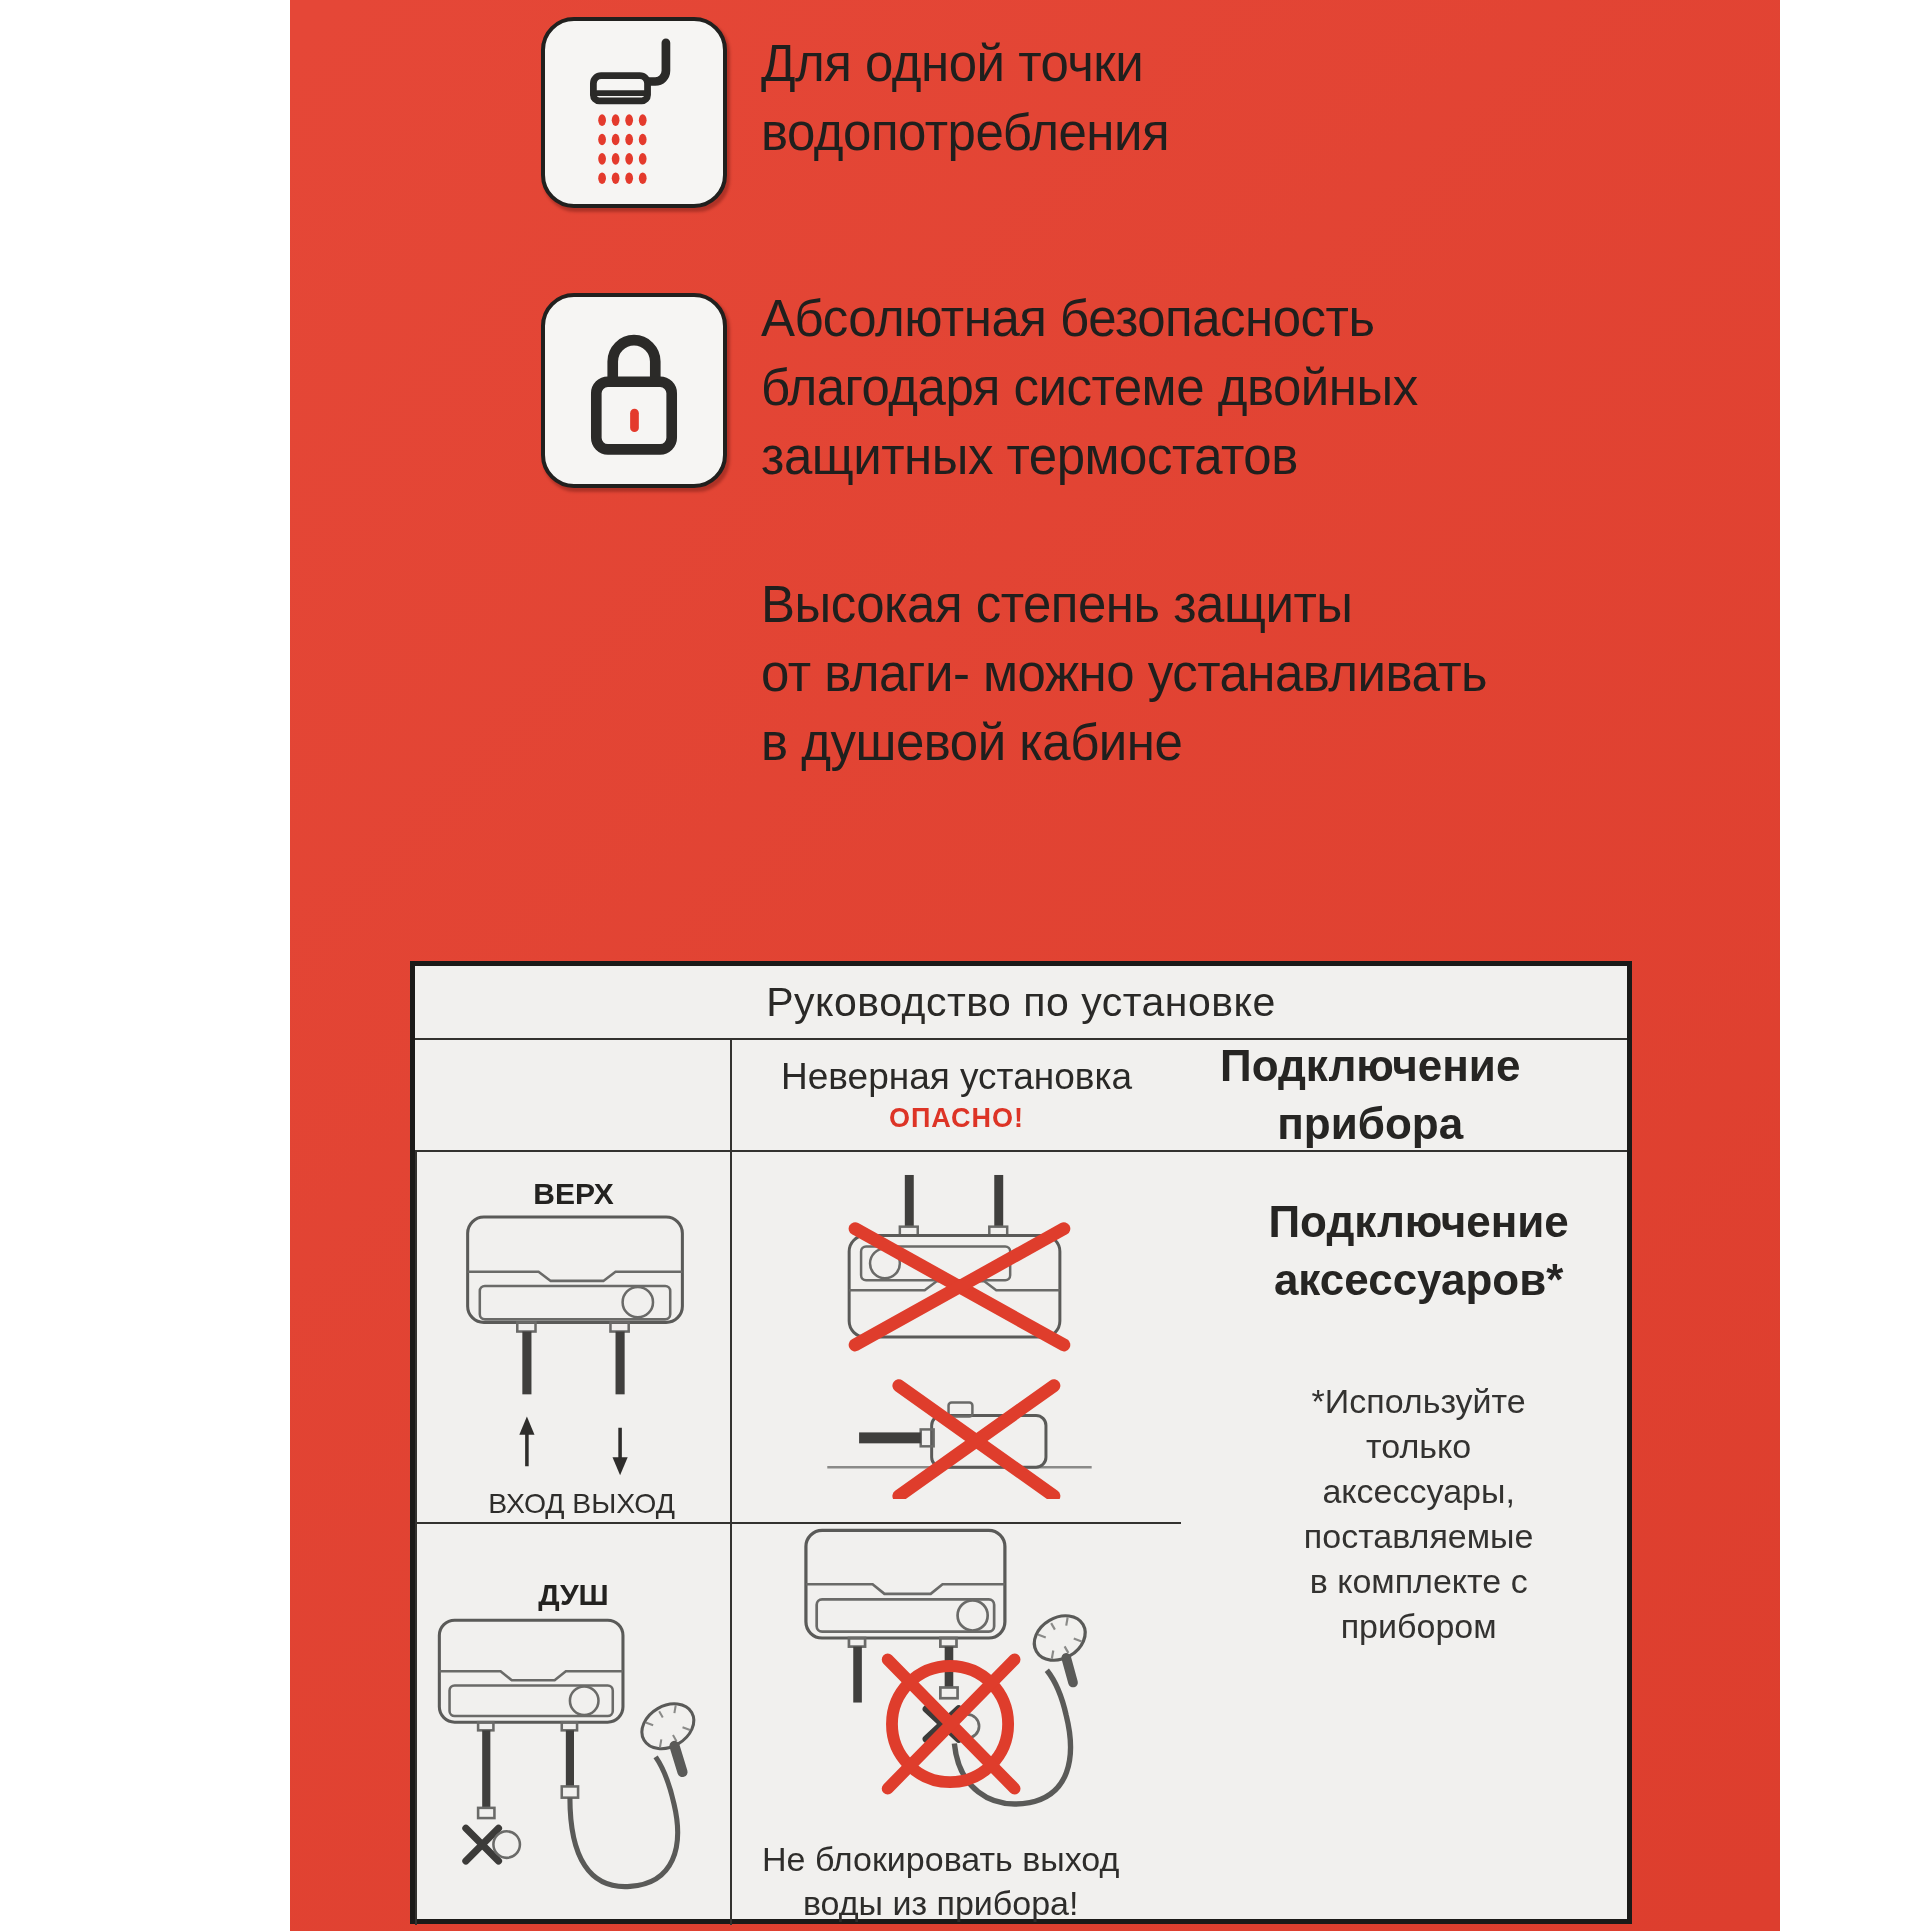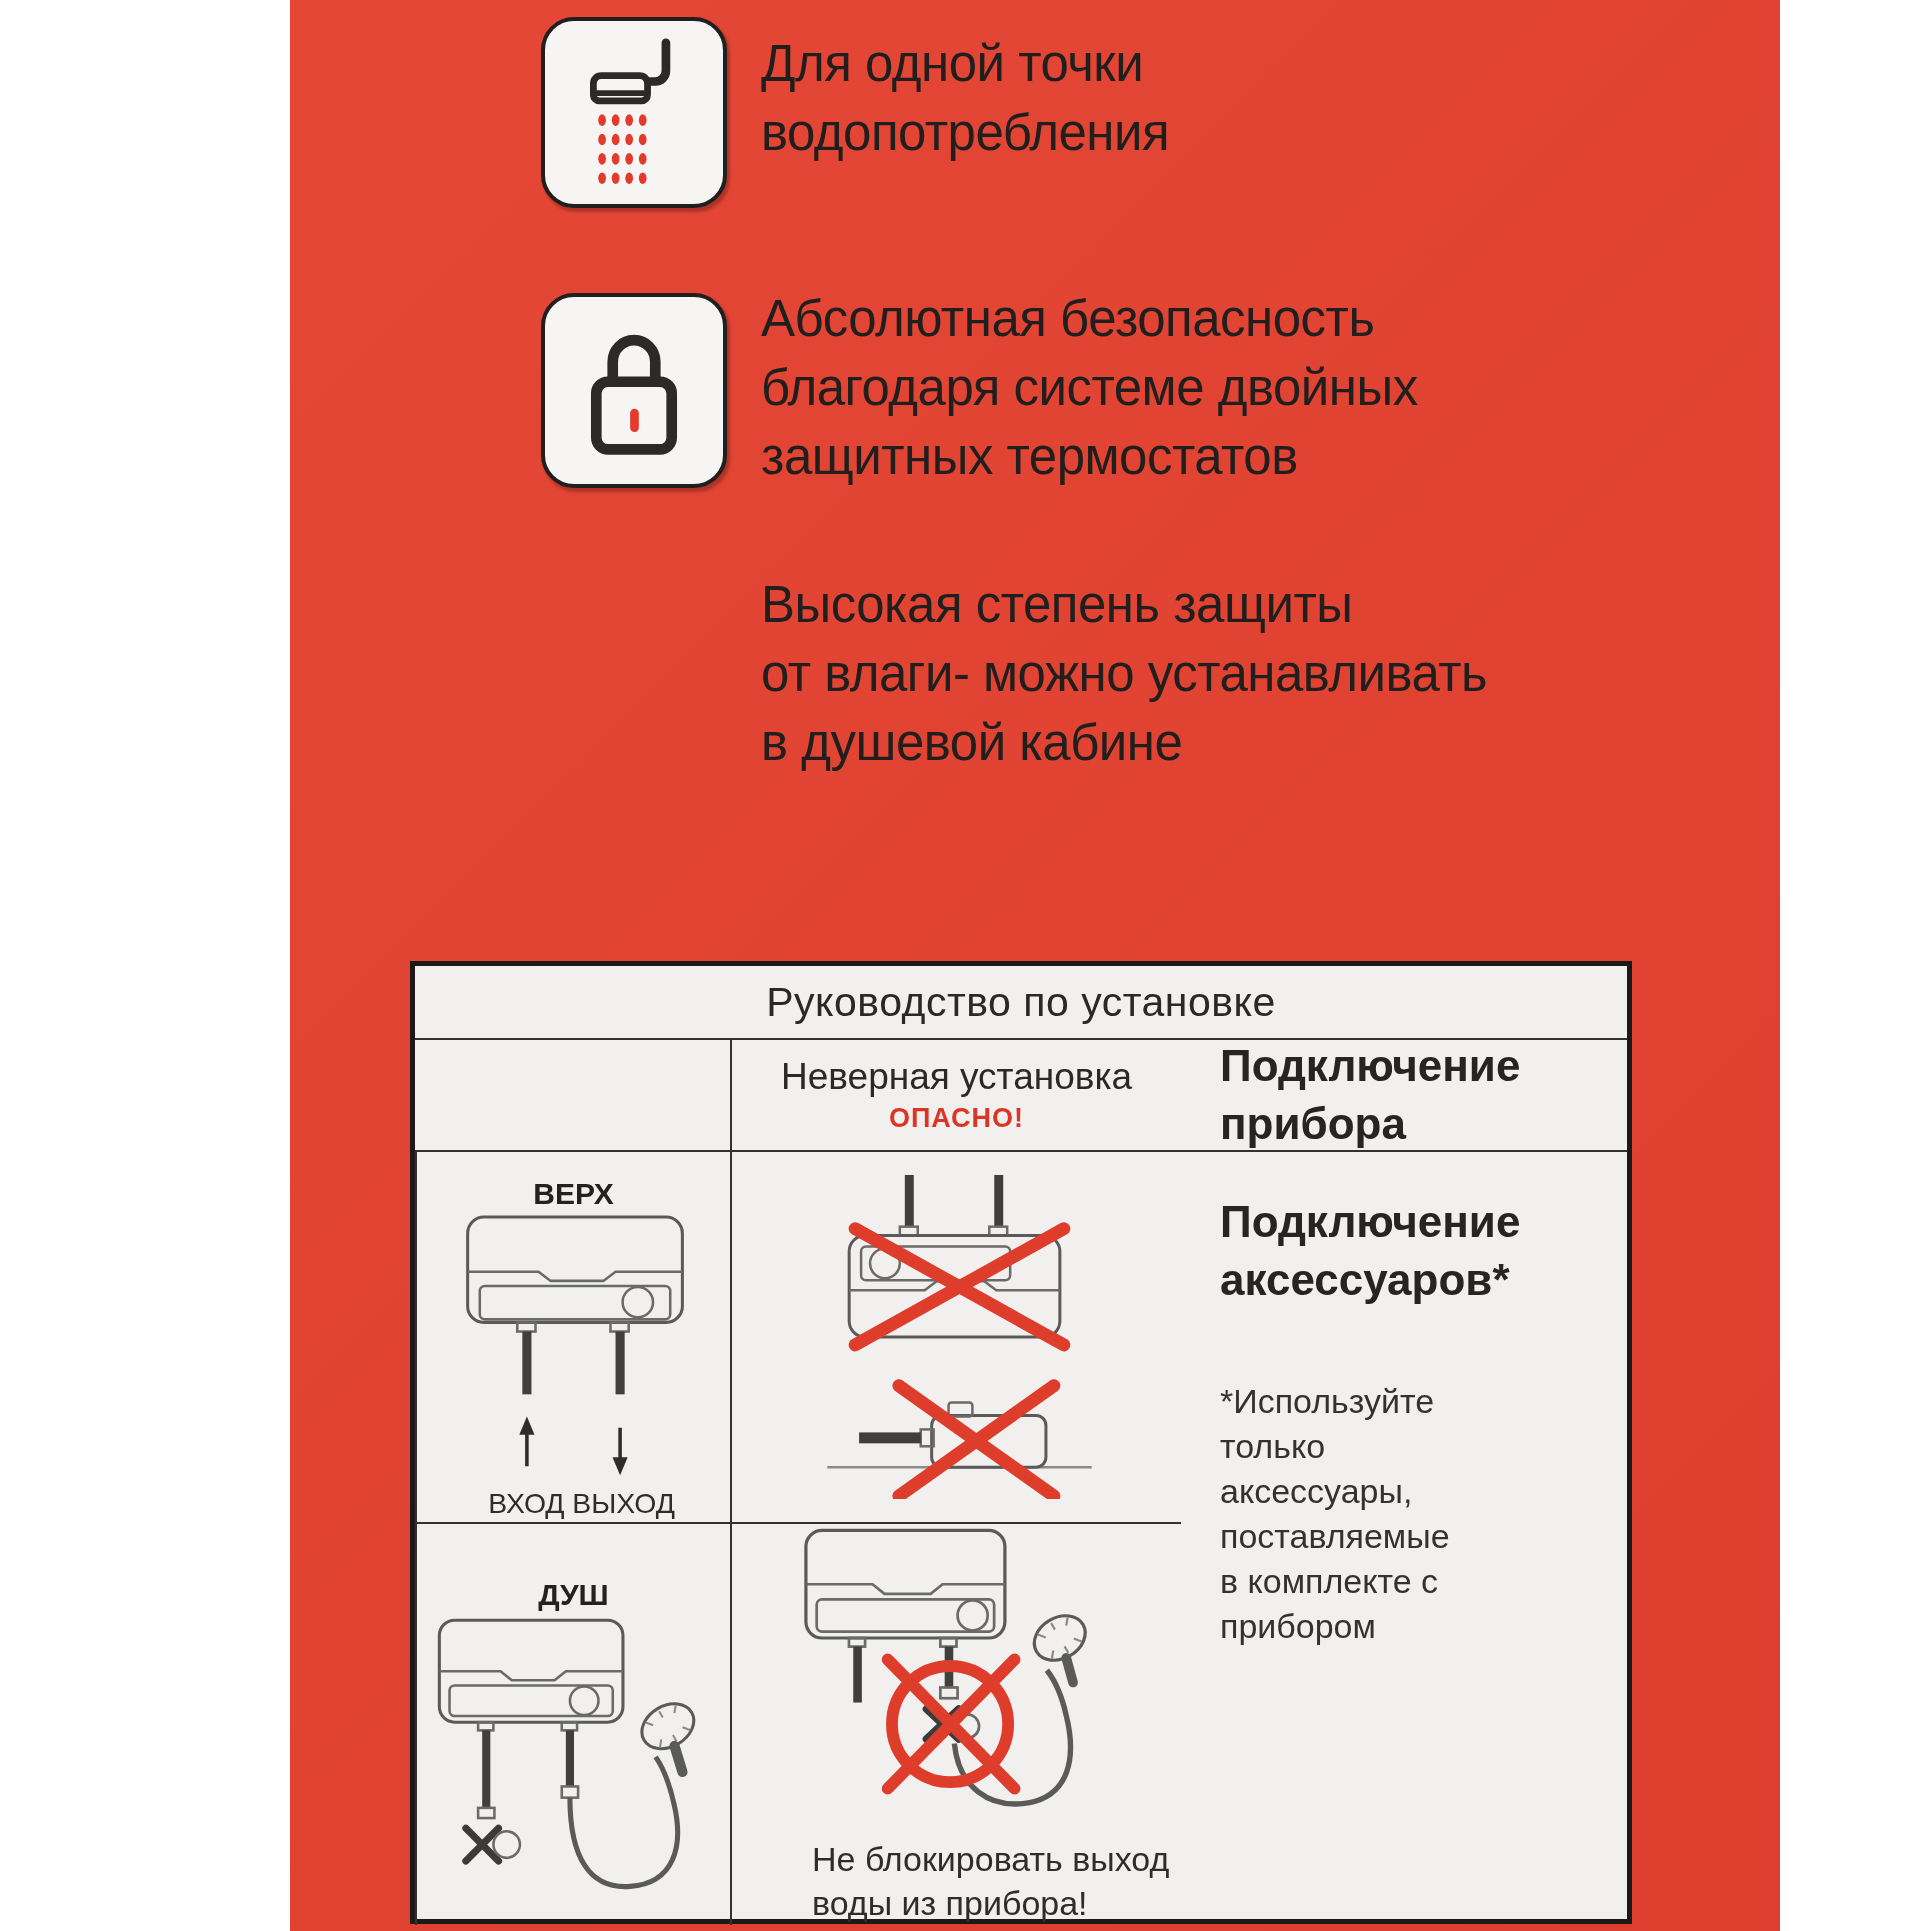--- a/index.html
+++ b/index.html
@@ -22,38 +22,38 @@
          white-space:pre-line;letter-spacing:-0.5px;}
   .ftext1{top:29px}
   .ftext2{top:284px}
   .ftext3{top:570px}
 
   
   .guide{position:absolute;left:410px;top:961px;width:1222px;height:963px;background:#f1f0ee;
          border:5.8px solid #1b1a18;box-sizing:border-box;display:grid;
          grid-template-columns:315px 451px 1fr;
          grid-template-rows:72px 112px 372px 1fr;}
-  .cell{box-sizing:border-box;color:#2a2927;position:relative;}
+  .cell{box-sizing:border-box;color:#2a2927;position:relative;text-align:center;}
   .bt{border-top:2.9px solid #33322f;}
   .bl{border-left:2.9px solid #33322f;}
   .title-cell{grid-column:1/4;display:flex;align-items:center;justify-content:center;
               font-size:41px;letter-spacing:0.5px;}
   .hcell{display:flex;flex-direction:column;align-items:center;justify-content:center;font-size:37px;}
   .danger{color:#dd3426;font-weight:700;font-size:27px;margin-top:5.8px;letter-spacing:1px;}
   .rowlabel{font-size:44px;font-weight:700;line-height:58px;white-space:pre-line;color:#262523;}
   .r1c1{display:flex;align-items:center;padding-left:39px;}
   .r2c1{padding:41px 9.7px 0 39px;}
   .footnote{margin-top:70px;font-size:34px;line-height:45px;white-space:pre-line;color:#333230;}
   .diag{display:flex;flex-direction:column;align-items:center;}
   .dlabel{font-size:30px;font-weight:700;color:#232220;}
   .r1c2 .dlabel{margin-top:25px;}
   .r2c2 .dlabel{margin-top:54px;}
   .r1c3{display:flex;align-items:center;justify-content:center;}
   .r2c3{display:flex;flex-direction:column;align-items:center;}
-  .warning{align-self:flex-start;padding-left:80px;font-size:34px;line-height:44px;
+  .warning{align-self:flex-start;padding-left:30px;font-size:34px;line-height:44px;
            white-space:pre-line;color:#2e2d2b;margin-top:9.7px;}
   svg text{font-family:"Liberation Sans","DejaVu Sans",sans-serif;fill:#2e2d2b;}
   .sketch{stroke:#5a5a58;fill:none;stroke-width:3;}
   .sketch-thin{stroke:#6a6a68;fill:none;stroke-width:2.5;}
   .pipe{fill:#403f3d;stroke:none;}
   .redx{stroke:#df3d2c;stroke-width:13;stroke-linecap:round;fill:none;}
   .redx2{stroke:#df3d2c;stroke-width:11;stroke-linecap:round;fill:none;}
 </style>
 </head>
 <body>

